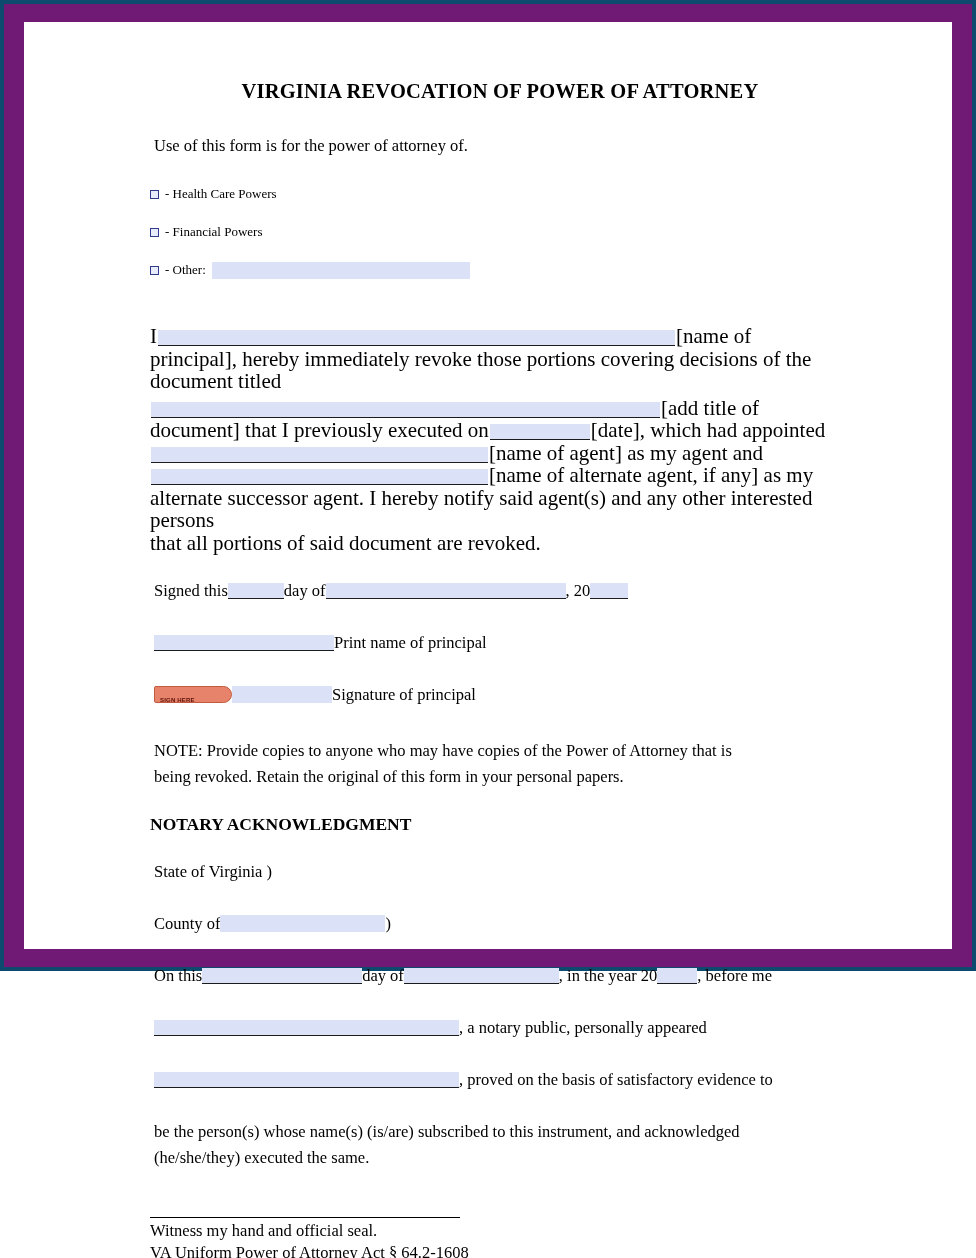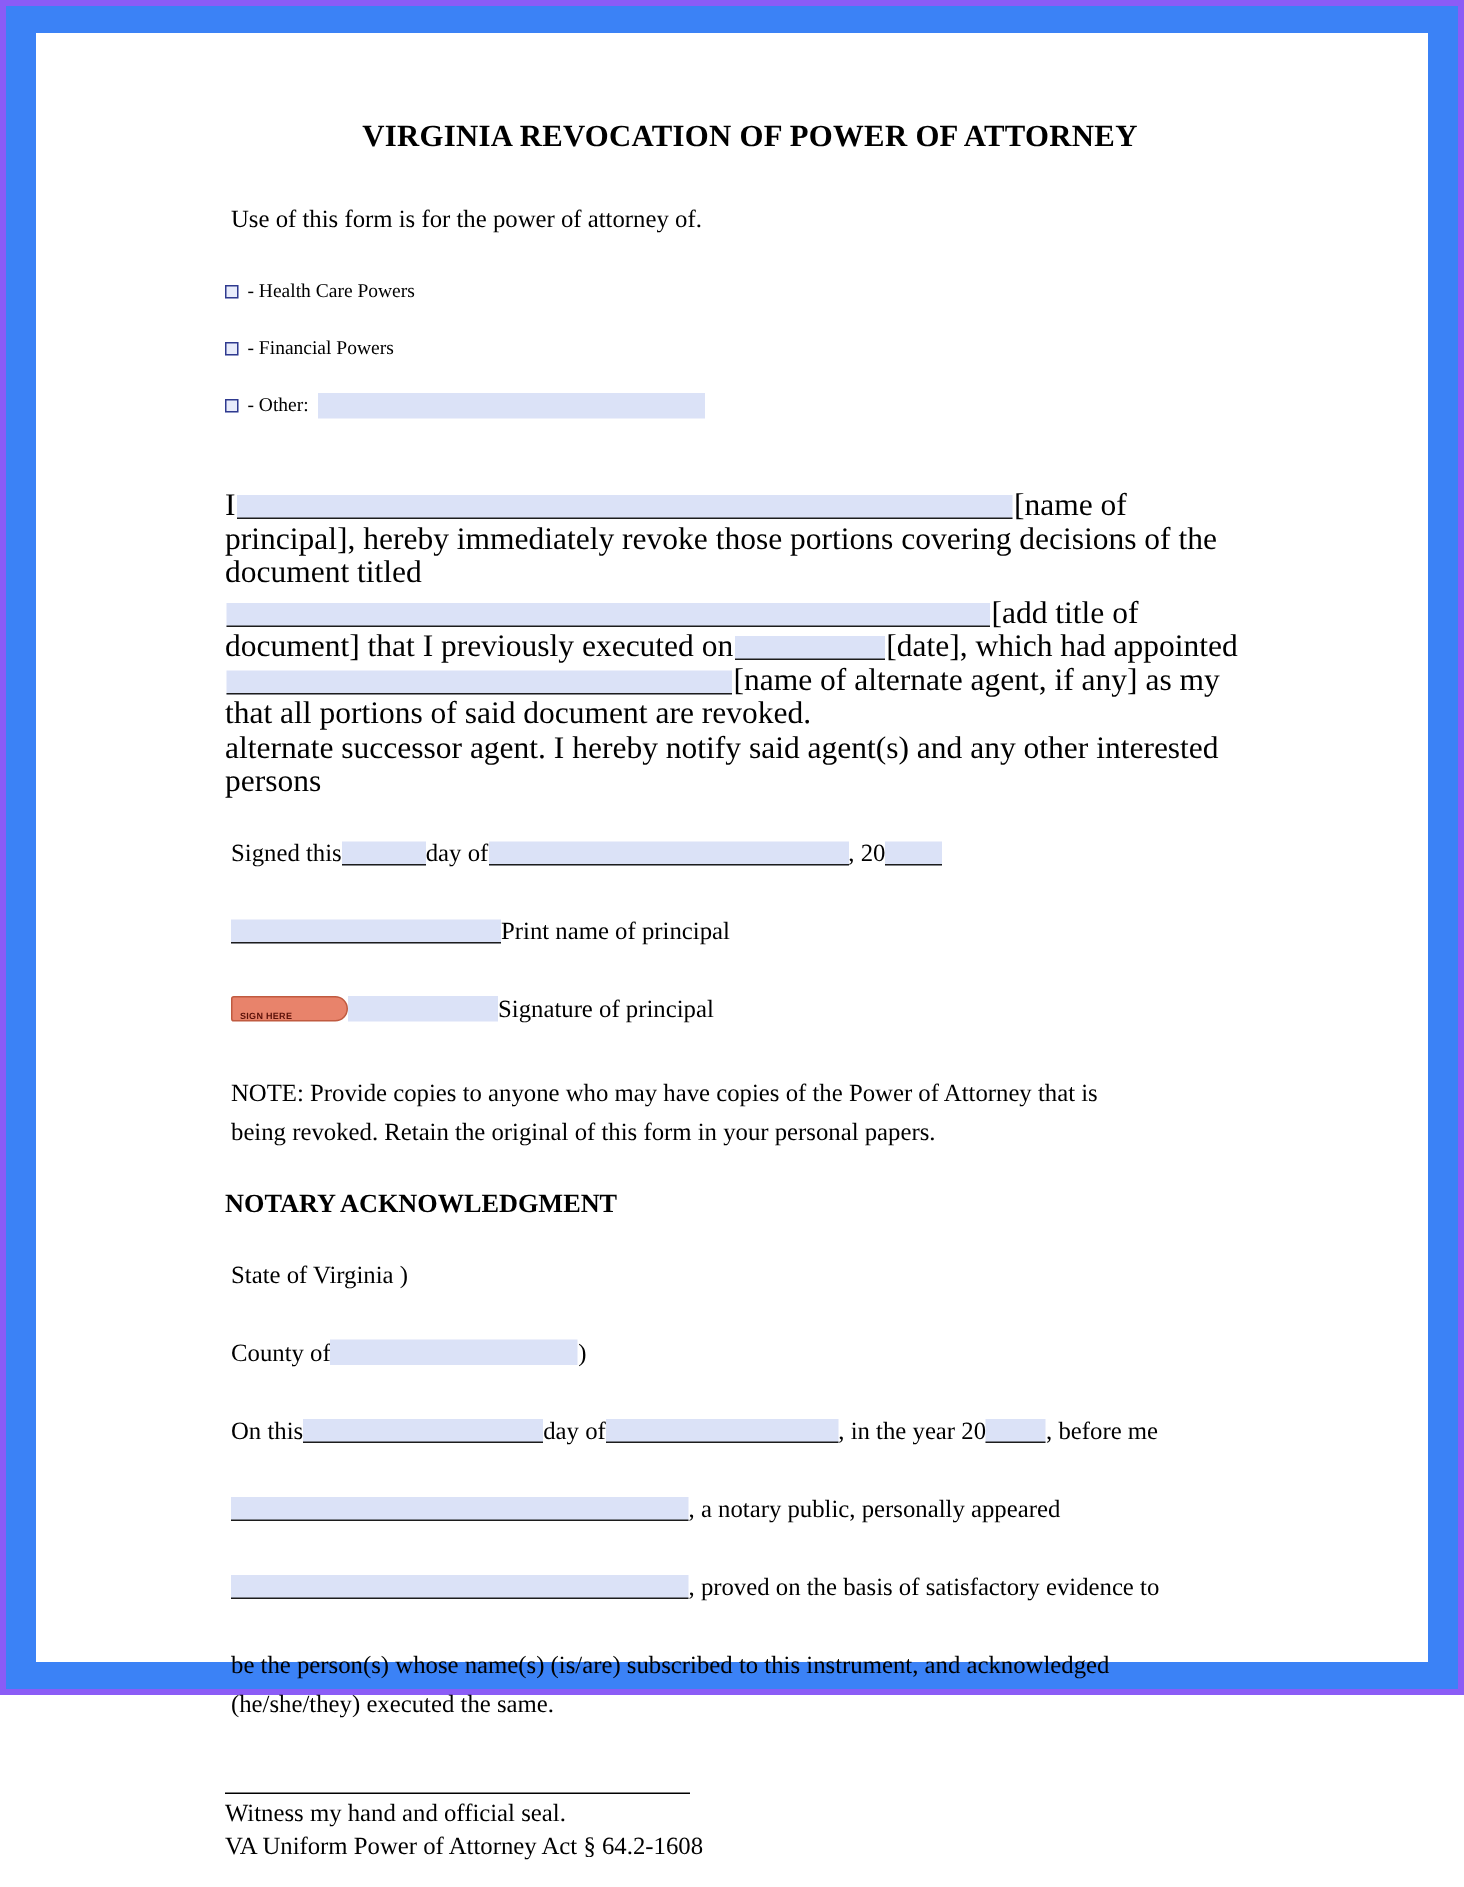--- a/index.html
+++ b/index.html
@@ -11,24 +11,24 @@
     width: 976px;
     height: 1258px;
     font-family: "Liberation Serif", serif;
     color: #000000;
     position: relative;
   }
   #page {
     position: absolute;
     left: 0; top: 0;
     width: 976px;
-    height: 1130px;
-    box-sizing: border-box;
-    border: 4px solid #8b5cf6;
-    background: #3b82f6;
+    height: 971px;
+    box-sizing: border-box;
+    border: 4px solid #0c4a6e;
+    background: #701a75;
   }
   #sheet {
     position: absolute;
     left: 20px;
     top: 18px;
     right: 20px;
     bottom: 18px;
     background: #ffffff;
     box-sizing: border-box;
   }
@@ -179,24 +179,27 @@
         <div>principal], hereby immediately revoke those portions covering decisions of the</div>
         <div>document titled</div>
         <div class="gap-4"></div>
         <div>
           <span class="fill" style="width:509px;"></span><span>[add title of</span>
         </div>
         <div>
           <span>document] that I previously executed on</span><span class="fill" style="width:100px;"></span><span>[date], which had appointed</span>
         </div>
         <div>
+          <span class="fill" style="width:337px;"></span><span>[name of agent] as my agent and</span>
+        </div>
+        <div>
           <span class="fill" style="width:337px;"></span><span>[name of alternate agent, if any] as my</span>
         </div>
+        <div>alternate successor agent. I hereby notify said agent(s) and any other interested persons</div>
         <div>that all portions of said document are revoked.</div>
-        <div>alternate successor agent. I hereby notify said agent(s) and any other interested persons</div>
       </div>
 
       <div class="gap-22"></div>
 
 
       <div class="para">
         <span>Signed this</span><span class="fill" style="width:56px;"></span><span>day of</span><span class="fill" style="width:240px;"></span><span>, 20</span><span class="fill" style="width:38px;"></span>
       </div>
 
       <div class="gap-22"></div>

